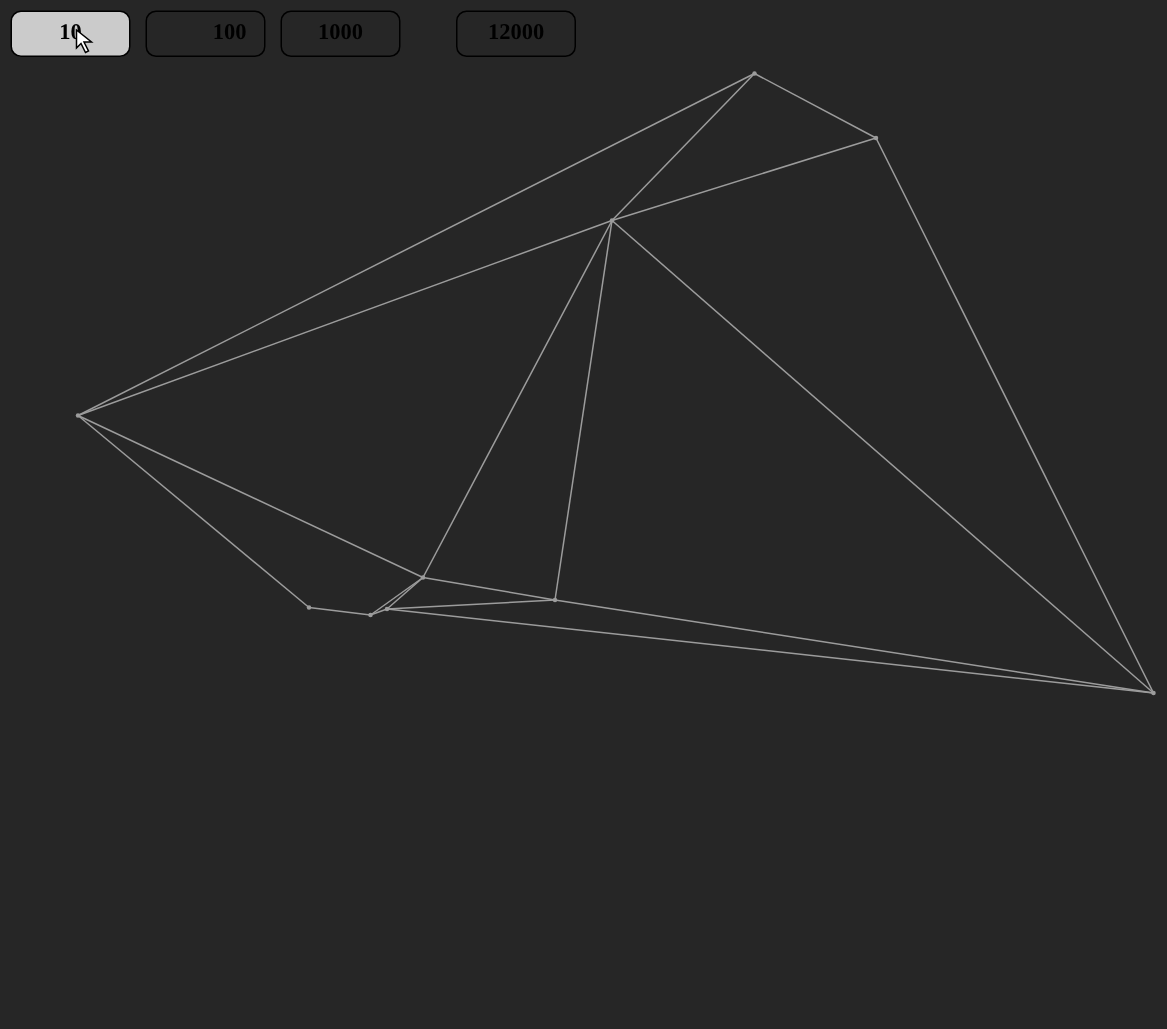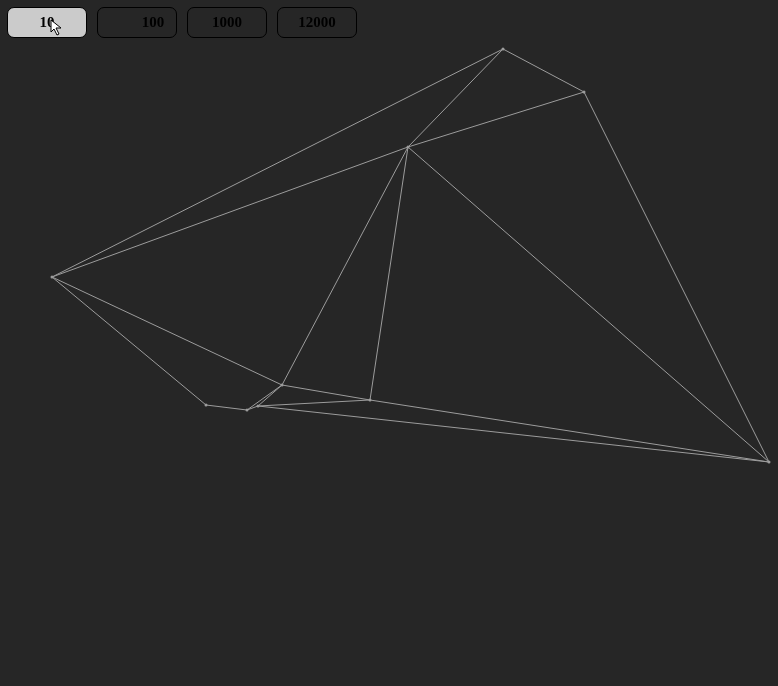--- a/index.html
+++ b/index.html
@@ -40,21 +40,21 @@
       background-color: #cbcbcb;
     }
     .toolbar-button:not(.active) {
       background-color: #262626;
       color: #000;
       border: 1px solid #000;
     }
     .btn-10 { width: 80px; }
     .btn-100 { width: 80px; padding-left: 32px; }
     .btn-1000 { width: 80px; text-align: center; }
-    .btn-12000 { width: 80px; }
+    .btn-12000 { width: 80px; margin-left: 27px; }
     .canvas-area {
       position: absolute;
       top: 0;
       left: 0;
       width: 778px;
       height: 686px;
     }
     .cursor-icon {
       position: absolute;
       top: 19px;

